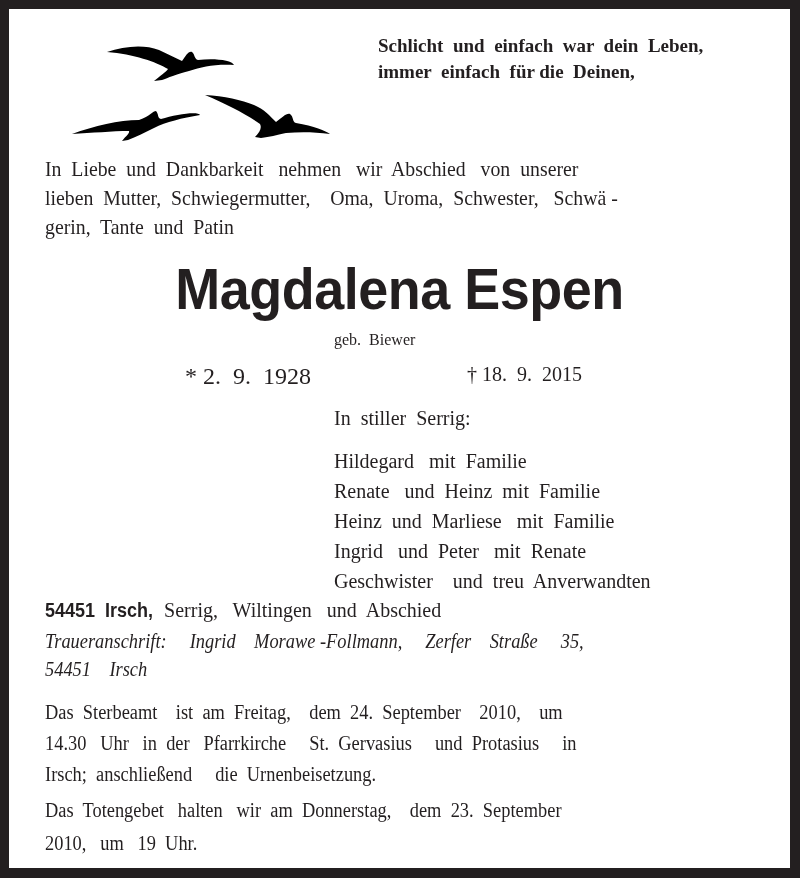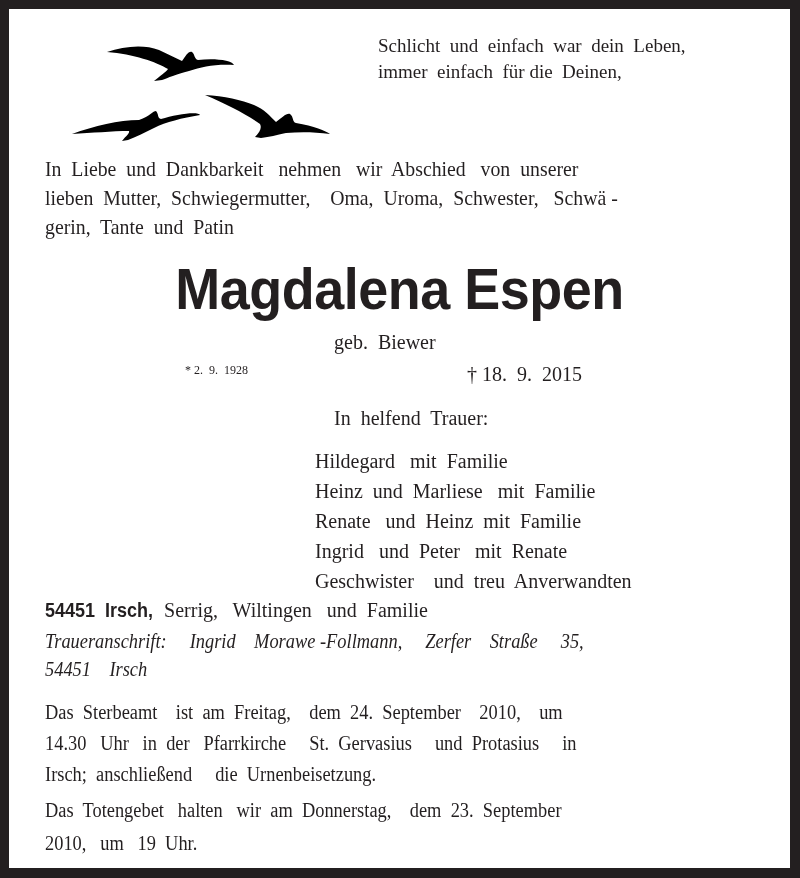--- a/index.html
+++ b/index.html
@@ -2,30 +2,30 @@
 <html><head>
 <meta charset="utf-8">
 <style>
   html, body { margin:0; padding:0; }
   body { width:800px; height:878px; background:#231f20; position:relative; overflow:hidden; }
   .page { position:absolute; left:9px; top:9px; width:781px; height:859px; background:#ffffff; }
   .serif { font-family:"Liberation Serif","DejaVu Serif",serif; color:#231f20; }
   .sans { font-family:"Liberation Sans","DejaVu Sans",sans-serif; color:#231f20; }
   .abs { position:absolute; white-space:pre; }
   .birds { position:absolute; left:55px; top:25px; width:270px; height:120px; }
-  .verse { position:absolute; left:369px; top:24px; font-size:19px; line-height:26px; }
+  .verse { position:absolute; left:369px; top:24px; font-size:19px; line-height:26px;font-weight:bold; }
   .verse div { white-space:pre; }
   .intro { position:absolute; left:36px; top:146px; width:726px; font-size:21.5px; line-height:29px; transform:scaleX(0.92); transform-origin:left top; }
   .intro div { white-space:pre; }
   .name { position:absolute; left:0; width:781px; top:248px; text-align:center; font-size:58px; font-weight:bold; letter-spacing:-0.5px; line-height:64px; transform:scaleX(0.93); }
-  .neename { position:absolute; left:325px; top:322px; font-size:20px; }
-  .born { position:absolute; left:176px; top:354px; font-size:12px; }
+  .neename { position:absolute; left:325px; top:322px; font-size:16px; }
+  .born { position:absolute; left:176px; top:354px; font-size:24px; }
   .died { position:absolute; left:458px; top:354px; font-size:20px; }
   .mourn-head { position:absolute; left:325px; top:398px; font-size:20px; }
-  .mourners { position:absolute; left:306px; top:437px; font-size:20px; line-height:30px; }
+  .mourners { position:absolute; left:325px; top:437px; font-size:20px; line-height:30px; }
   .mourners div { white-space:pre; }
   .place { position:absolute; left:36px; top:590px; font-size:20px; }
   .place b { font-family:"Liberation Sans","DejaVu Sans",sans-serif; font-weight:bold; font-size:20px; transform:scaleX(0.9); display:inline-block; transform-origin:left; margin-right:-6px;}
   .addr { position:absolute; left:36px; top:618px; font-size:20px; line-height:28px; font-style:italic; transform:scaleX(0.92); transform-origin:left top; }
   .addr div { white-space:pre; }
   .mass { position:absolute; left:36px; top:688px; font-size:20px; line-height:31px; transform:scaleX(0.92); transform-origin:left top; }
   .mass div { white-space:pre; }
   .prayer { position:absolute; left:36px; top:785px; font-size:20px; line-height:33px; transform:scaleX(0.92); transform-origin:left top; }
   .prayer div { white-space:pre; }
 </style>
@@ -53,31 +53,31 @@
     <div>lieben  Mutter,  Schwiegermutter,    Oma,  Uroma,  Schwester,   Schwä -</div>
     <div>gerin,  Tante  und  Patin</div>
   </div>
 
   <div class="name sans">Magdalena  Espen</div>
 
   <div class="neename serif abs">geb.  Biewer</div>
   <div class="born serif abs">* 2.  9.  1928</div>
   <div class="died serif abs">† 18.  9.  2015</div>
 
-  <div class="mourn-head serif abs">In  helfend  Trauer:</div>
+  <div class="mourn-head serif abs">In  stiller  Serrig:</div>
 
   <div class="mourners serif">
     <div>Hildegard   mit  Familie</div>
+    <div>Renate   und  Heinz  mit  Familie</div>
     <div>Heinz  und  Marliese   mit  Familie</div>
-    <div>Renate   und  Heinz  mit  Familie</div>
     <div>Ingrid   und  Peter   mit  Renate</div>
     <div>Geschwister    und  treu  Anverwandten</div>
   </div>
 
-  <div class="place serif abs"><b>54451  Irsch,</b><span> Serrig,   Wiltingen   und  Familie</span></div>
+  <div class="place serif abs"><b>54451  Irsch,</b><span> Serrig,   Wiltingen   und  Abschied</span></div>
 
   <div class="addr serif">
     <div>Traueranschrift:     Ingrid    Morawe -Follmann,     Zerfer    Straße     35,</div>
     <div>54451    Irsch</div>
   </div>
 
   <div class="mass serif">
     <div>Das  Sterbeamt    ist  am  Freitag,    dem  24.  September    2010,    um</div>
     <div>14.30   Uhr   in  der   Pfarrkirche     St.  Gervasius     und  Protasius     in</div>
     <div>Irsch;  anschließend     die  Urnenbeisetzung.</div>

